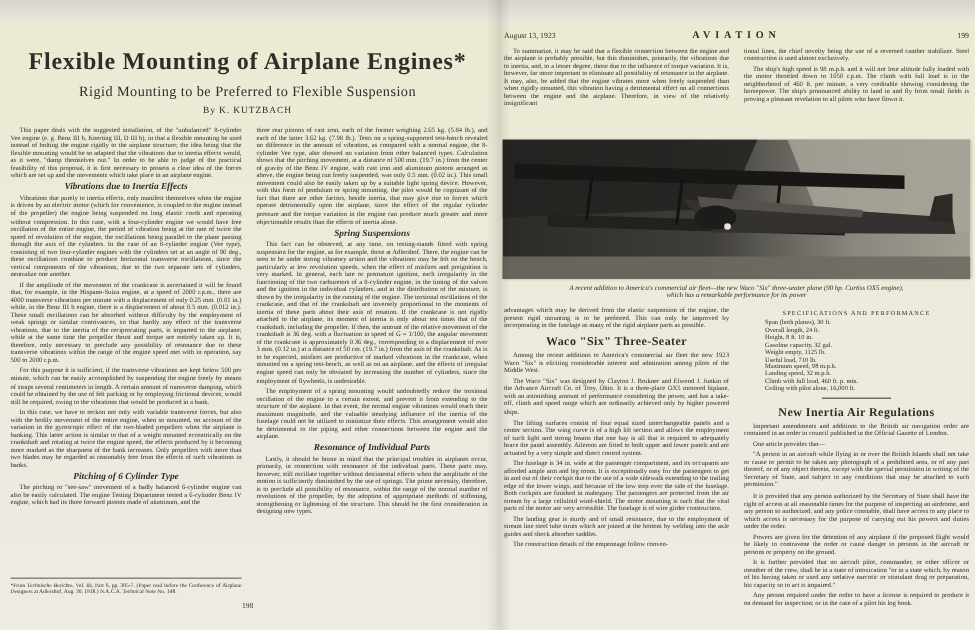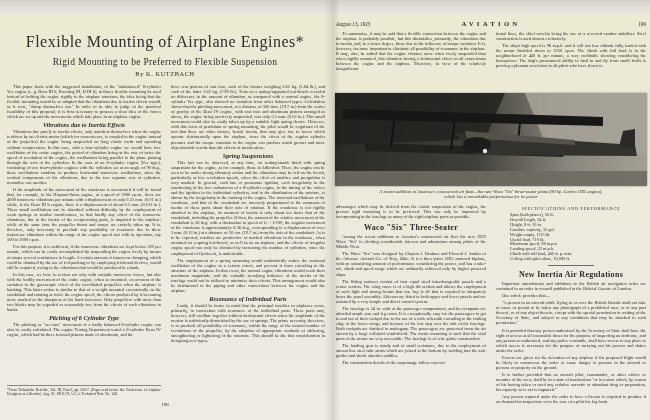--- a/index.html
+++ b/index.html
@@ -6,21 +6,21 @@
   #canvas{position:relative;width:650px;height:420px;overflow:hidden;
     background:linear-gradient(180deg,#d6d3cc 0%,#e9e6df 3%,#ecead3 4%,#edebe4 100%);
     font-family:"Liberation Serif","DejaVu Serif",serif;color:#2f2d29;}
   #canvas:after{content:"";position:absolute;left:324px;top:0;width:16px;height:420px;
     background:linear-gradient(90deg,rgba(0,0,0,0) 0%,rgba(0,0,0,.07) 45%,rgba(0,0,0,.10) 55%,rgba(0,0,0,0) 100%);pointer-events:none;}
   .page{position:absolute;top:0;height:420px;}
   #page-left{left:0;width:330px;}
   #page-right{left:332px;width:318px;}
 
   
-  .art-title{margin-top:33px;text-align:center;font-weight:normal;font-size:16px;letter-spacing:.5px;}
+  .art-title{margin-top:33px;text-align:center;font-weight:bold;font-size:16px;letter-spacing:.5px;}
   .art-sub{margin-top:6px;text-align:center;font-size:9.5px;letter-spacing:.3px;}
   .art-by{margin-top:3px;text-align:center;font-size:6.3px;letter-spacing:.6px;}
 
   .cols{position:absolute;left:7px;top:84px;width:318px;display:flex;gap:10px;}
   .col{width:154px;text-align:justify;font-size:4.45px;line-height:5.05px;}
   .col p{margin:0 0 2px 0;text-indent:6px;}
   .shead{font-weight:bold;font-style:italic;text-align:center;font-size:6.2px;margin:3px 0 2px 0;}
   .footnote{position:absolute;left:7px;top:385px;width:154px;font-size:3.7px;line-height:4.2px;text-align:justify;border-top:.5px solid #8a8780;padding-top:1.5px;}
   .pagenum-left{position:absolute;left:0;top:402px;width:330px;text-align:center;font-size:5px;}
 

